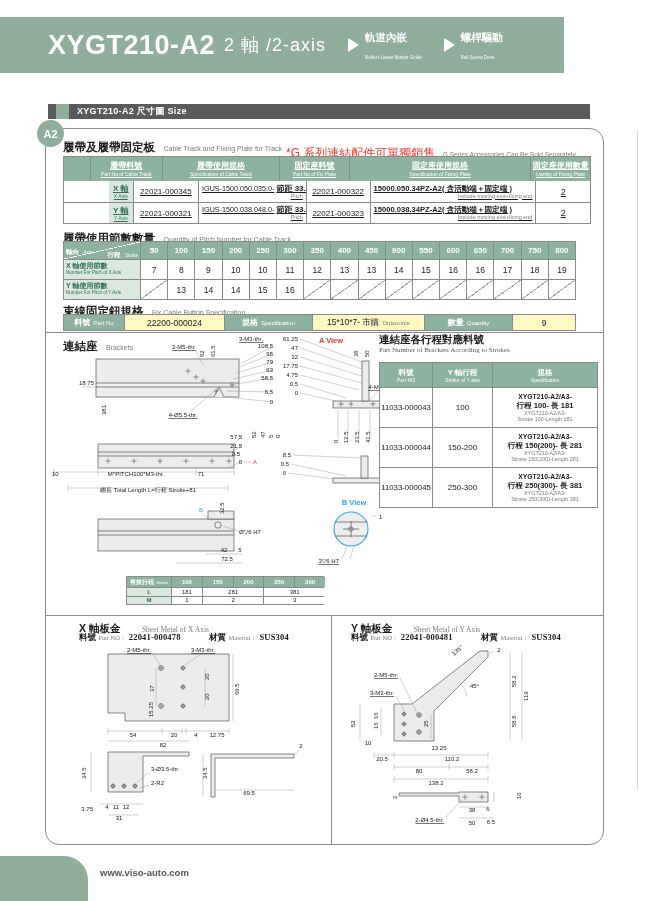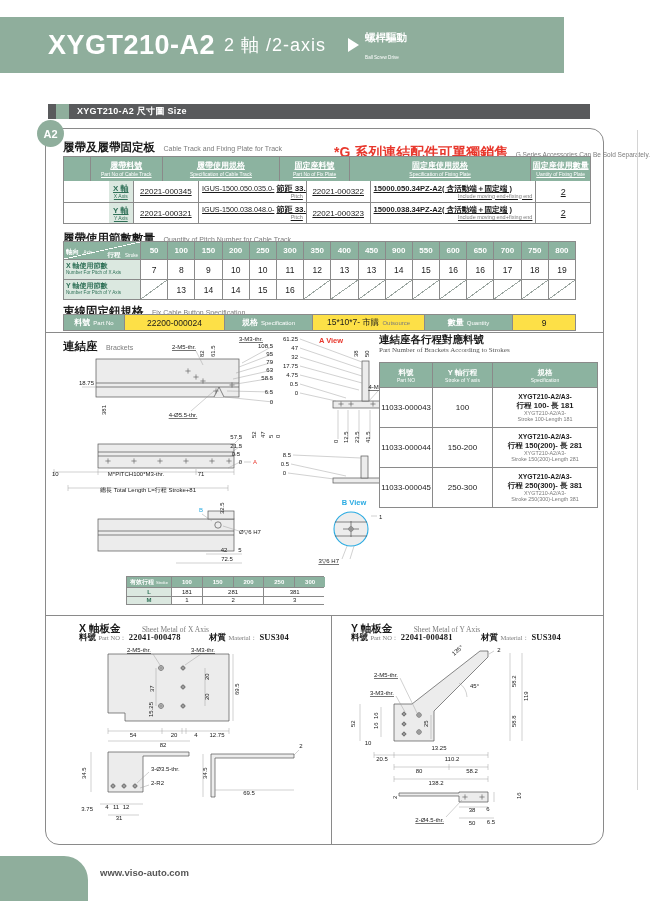--- a/index.html
+++ b/index.html
@@ -25,21 +25,21 @@
   .sbar span{color:#fff;font-size:9px;font-weight:bold;margin-left:8px;letter-spacing:.3px;}
 
   
   .panel{position:absolute;left:45px;top:128px;width:559px;height:717px;border:1px solid var(--line);border-radius:14px;}
   .a2{position:absolute;left:-9px;top:-9px;width:27px;height:27px;border-radius:50%;background:var(--band);color:#fff;
       font-size:11px;font-weight:bold;display:flex;align-items:center;justify-content:center;}
   .stitle{position:absolute;left:17px;white-space:nowrap;}
   .stitle .zh{font-size:11.5px;font-weight:bold;}
   .stitle .en{font-size:7px;color:var(--gray);margin-left:4px;}
   .note{position:absolute;left:240px;top:14px;white-space:nowrap;}
-  .note .r{font-size:14px;font-weight:bold;color:var(--red);margin-left:48px;}
+  .note .r{font-size:12px;font-weight:normal;color:var(--red);}
   .note .g{font-size:6.5px;color:var(--gray);margin-left:3px;}
   .ser{font-family:"Liberation Serif",serif;}
 
   
   .t1{position:absolute;left:17px;top:27px;width:528px;border:1px solid var(--line);font-size:8px;}
   .t1-row{display:flex;height:21px;}
   .t1-head{height:24px;}
   .t1-row + .t1-row{border-top:1px solid var(--line);}
   .tc{display:flex;flex-direction:column;align-items:center;justify-content:center;overflow:hidden;text-decoration:underline;}
   .tc + .tc{border-left:1px solid var(--line);}
@@ -75,21 +75,21 @@
   .pq-lab .le{font-size:4.6px;color:var(--tg);line-height:6px;white-space:nowrap;}
   .diag{background:linear-gradient(to bottom right,#fff 48.5%,#9aa5a0 48.5%,#9aa5a0 51.5%,#fff 51.5%);}
 
   
   .fb{position:absolute;left:17px;top:185px;width:513px;height:17px;display:flex;border:1px solid var(--line);}
   .fb > div{display:flex;align-items:center;justify-content:center;white-space:nowrap;}
   .fb > div + div{border-left:1px solid var(--line);}
   .fbg{background:var(--green);color:#fff;}
   .fbg b{font-size:8px;}
   .fbg span{font-size:6px;margin-left:3px;}
-  .fbv{font-size:8.5px;background:#fde047;}
+  .fbv{font-size:8.5px;background:#fef9c3;}
   .fbv .sm{font-size:6px;color:var(--gray);margin-left:3px;}
 
   .hline{position:absolute;left:0;height:1px;background:var(--line);width:100%;}
   .vline{position:absolute;width:1px;background:var(--line);}
 
   
   .brk-title{position:absolute;left:333px;top:204px;}
   .brk-title .bt1{font-size:10.5px;font-weight:bold;line-height:13px;}
   .brk-title .bt2{font-size:7px;color:#555;line-height:9px;}
   .brkt{position:absolute;left:333px;top:233px;width:219px;border:1px solid var(--line);}
@@ -150,20 +150,25 @@
   .edge{position:absolute;left:637px;top:130px;width:1px;height:660px;background:#d4d4d4;}
 </style>
 </head>
 <body>
 
 <div id="page">
 
   <div class="hdr">
     <span class="hdr-model">XYGT210-A2</span>
     <span class="hdr-axis">2 軸 /2-axis</span>
+    <div class="badge">
+      <span class="tri"></span>
+      <span><span class="bz">軌道內嵌</span><br>
+      <span class="be">Built-in Linear Motion Guide</span></span>
+    </div>
     <div class="badge">
       <span class="tri"></span>
       <span><span class="bz">螺桿驅動</span><br>
       <span class="be">Ball Screw Drive</span></span>
     </div>
   </div>
 
   <div class="sbar">
     <span class="sq"></span>
     <span>XYGT210-A2 尺寸圖 Size</span>

